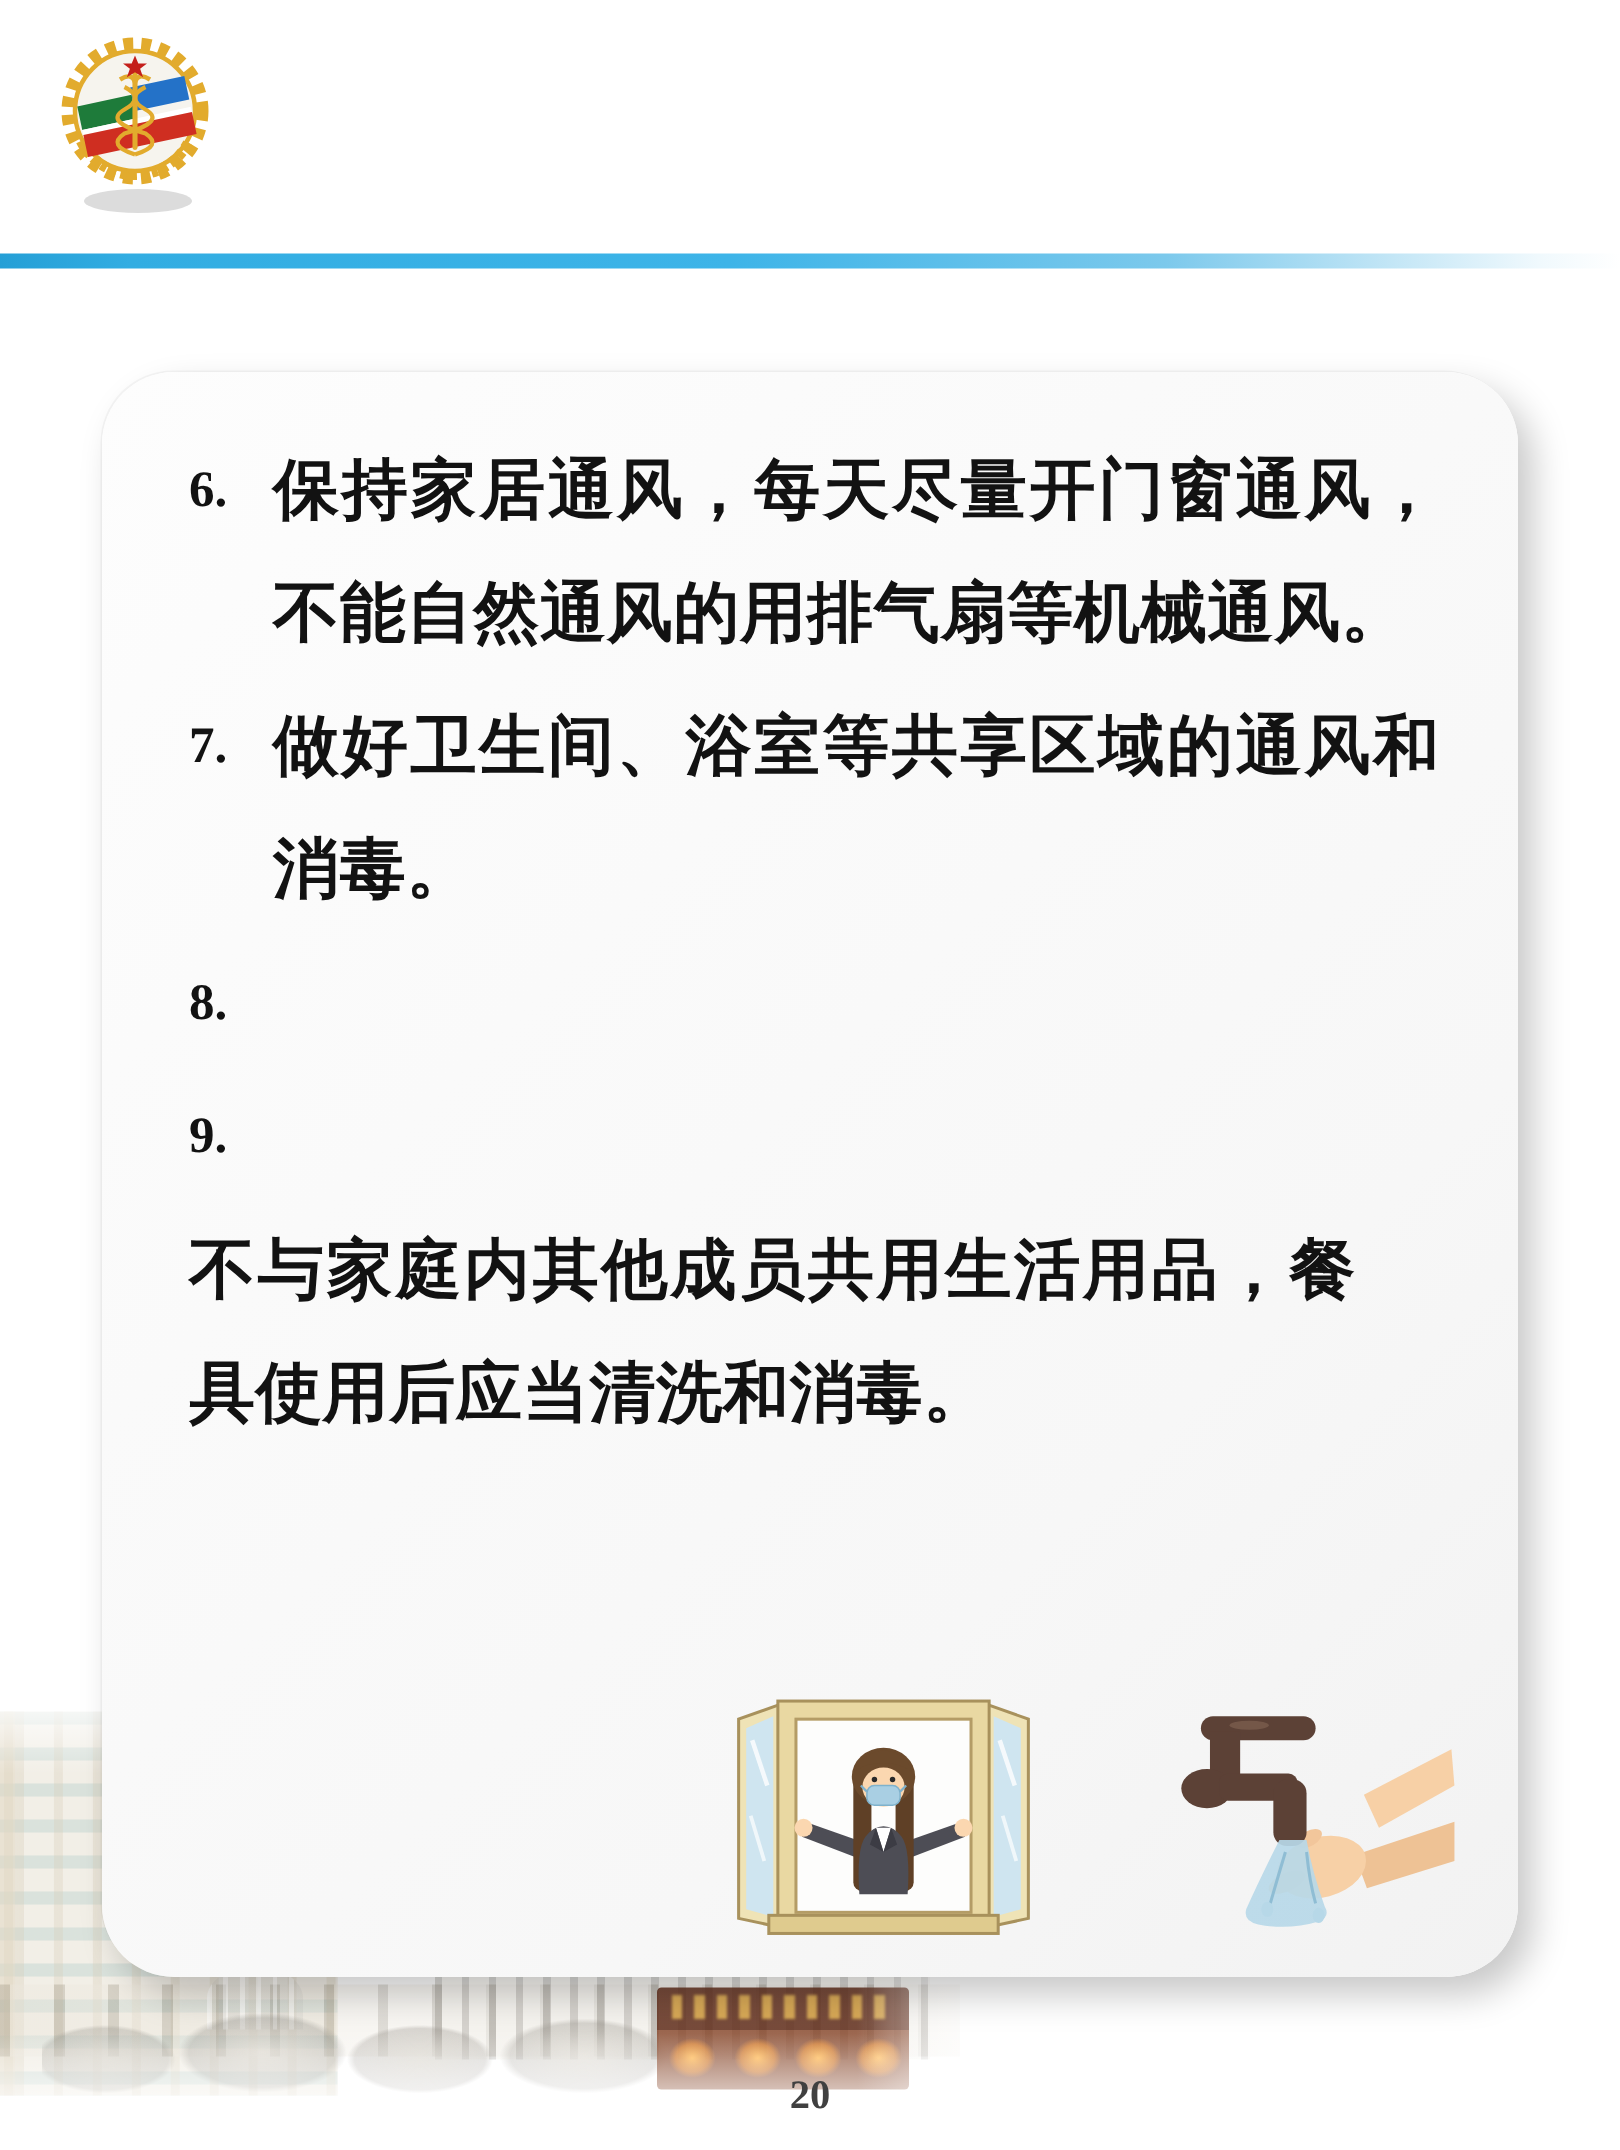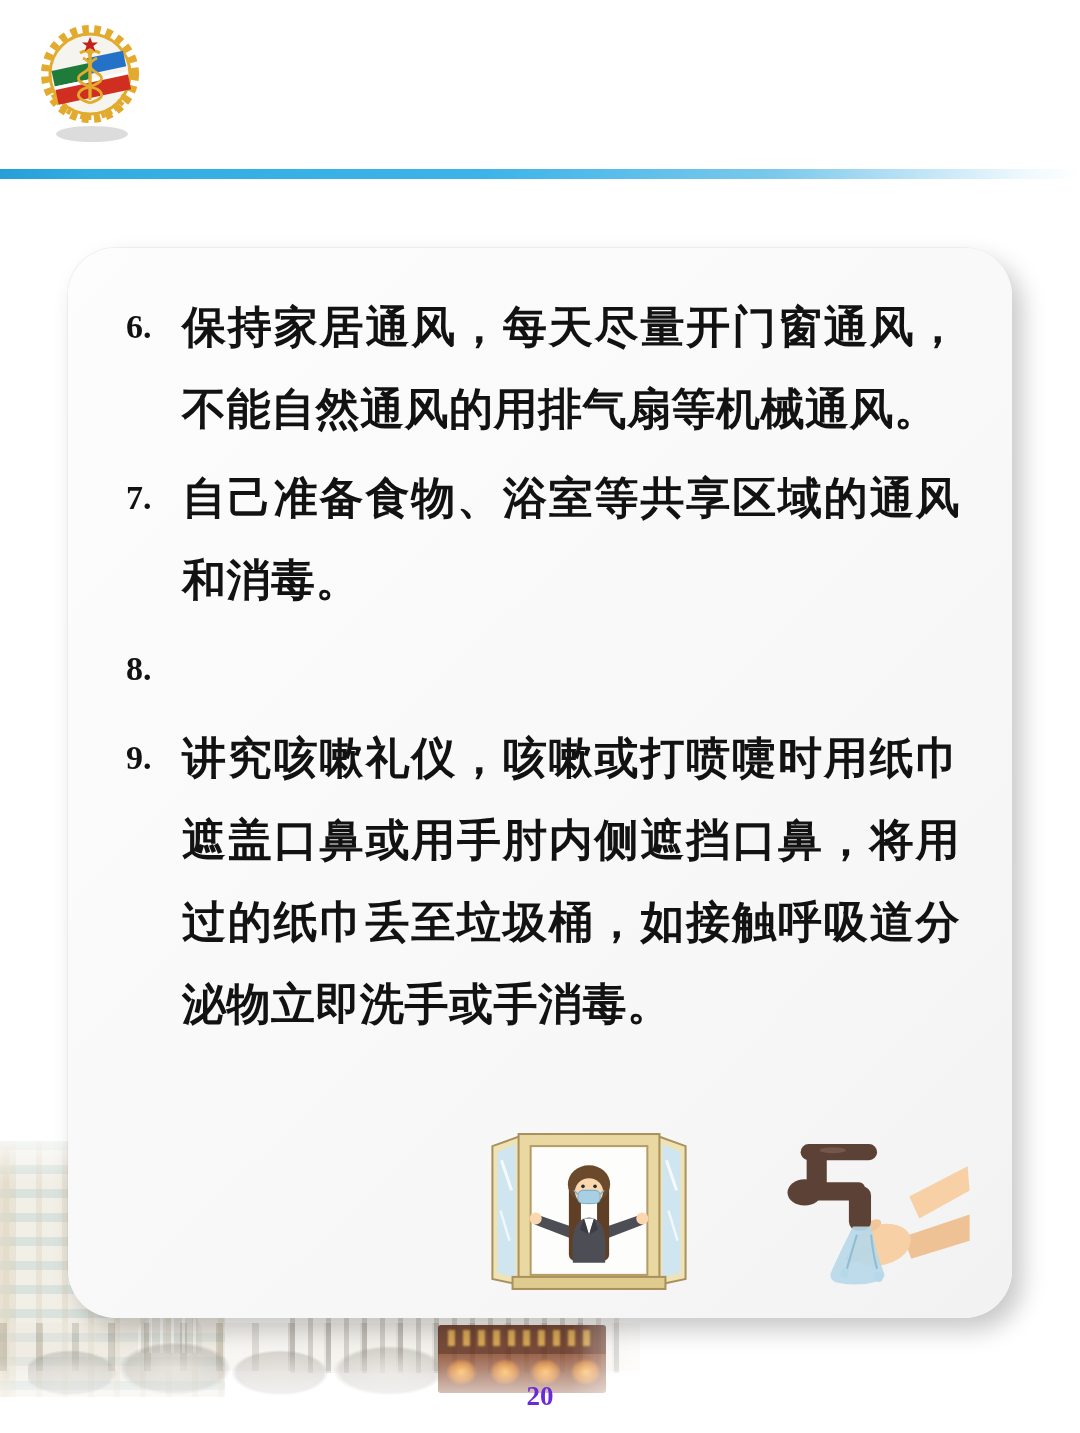--- a/index.html
+++ b/index.html
@@ -111,21 +111,21 @@
   }
 
   
   .illo-window  { position:absolute; left:488px; top:1128px; width:202px; height:166px; z-index:3; }
   .illo-wash    { position:absolute; left:760px; top:1126px; width:212px; height:166px; z-index:3; }
 
   
   .pageno {
     position:absolute; left:0; top:1381px; width:1080px; z-index:4;
     text-align:center; font-family:"Liberation Serif", serif;
-    font-size:27px; font-weight:bold; color:#6d28d9;
+    font-size:27px; font-weight:bold; color:#404040;
   }
 </style>
 </head>
 <body>
 
 <div class="logo">
   <svg viewBox="0 0 100 122" width="100" height="122">
     <ellipse cx="52" cy="112" rx="36" ry="8" fill="rgba(130,130,130,.28)"></ellipse>
     <circle cx="50" cy="52" r="45" fill="none" stroke="#e2ab2d" stroke-width="8" stroke-dasharray="6.5,5.5"></circle>
     <circle cx="50" cy="52" r="40" fill="#f6f4ee" stroke="#e2ab2d" stroke-width="3"></circle>
@@ -161,30 +161,30 @@
 </div>
 
 <div class="card">
   <div>
     <div class="item">
       <span class="num">6.</span>
       <span class="txt">保持家居通风，每天尽量开门窗通风，不能自然通风的用排气扇等机械通风。</span>
     </div>
     <div class="item">
       <span class="num">7.</span>
-      <span class="txt">自己准备食物、浴室等共享区域的通风和消毒。</span>
+      <span class="txt">做好卫生间、浴室等共享区域的通风和消毒。</span>
     </div>
     <div class="item">
       <span class="num">8.</span>
     </div>
     <div class="item">
       <span class="num">9.</span>
-      <span class="txt">讲究咳嗽礼仪，咳嗽或打喷嚏时用纸巾遮盖口鼻或用手肘内侧遮挡口鼻，将用过的纸巾丢至垃圾桶，如接触呼吸道分泌物立即洗手或手消毒。</span>
-    </div>
-    <div class="item">
+    </div>
+    <div class="item">
+      <span class="txt">不与家庭内其他成员共用生活用品，餐具使用后应当清洗和消毒。</span>
     </div>
   </div>
 </div>
 
 <div class="illo-window">
   <svg viewBox="0 0 200 165" width="202" height="166">
     <polygon points="168,8 196,18 196,150 168,156" fill="#efe3b6" stroke="#a8915c" stroke-width="2"></polygon>
     <polygon points="173,16 191,24 191,144 173,149" fill="#cfe5f0"></polygon>
     <line x1="177" y1="32" x2="187" y2="62" stroke="#ffffff" stroke-width="3" opacity=".8"></line>
     <line x1="179" y1="82" x2="188" y2="112" stroke="#ffffff" stroke-width="2.5" opacity=".7"></line>

